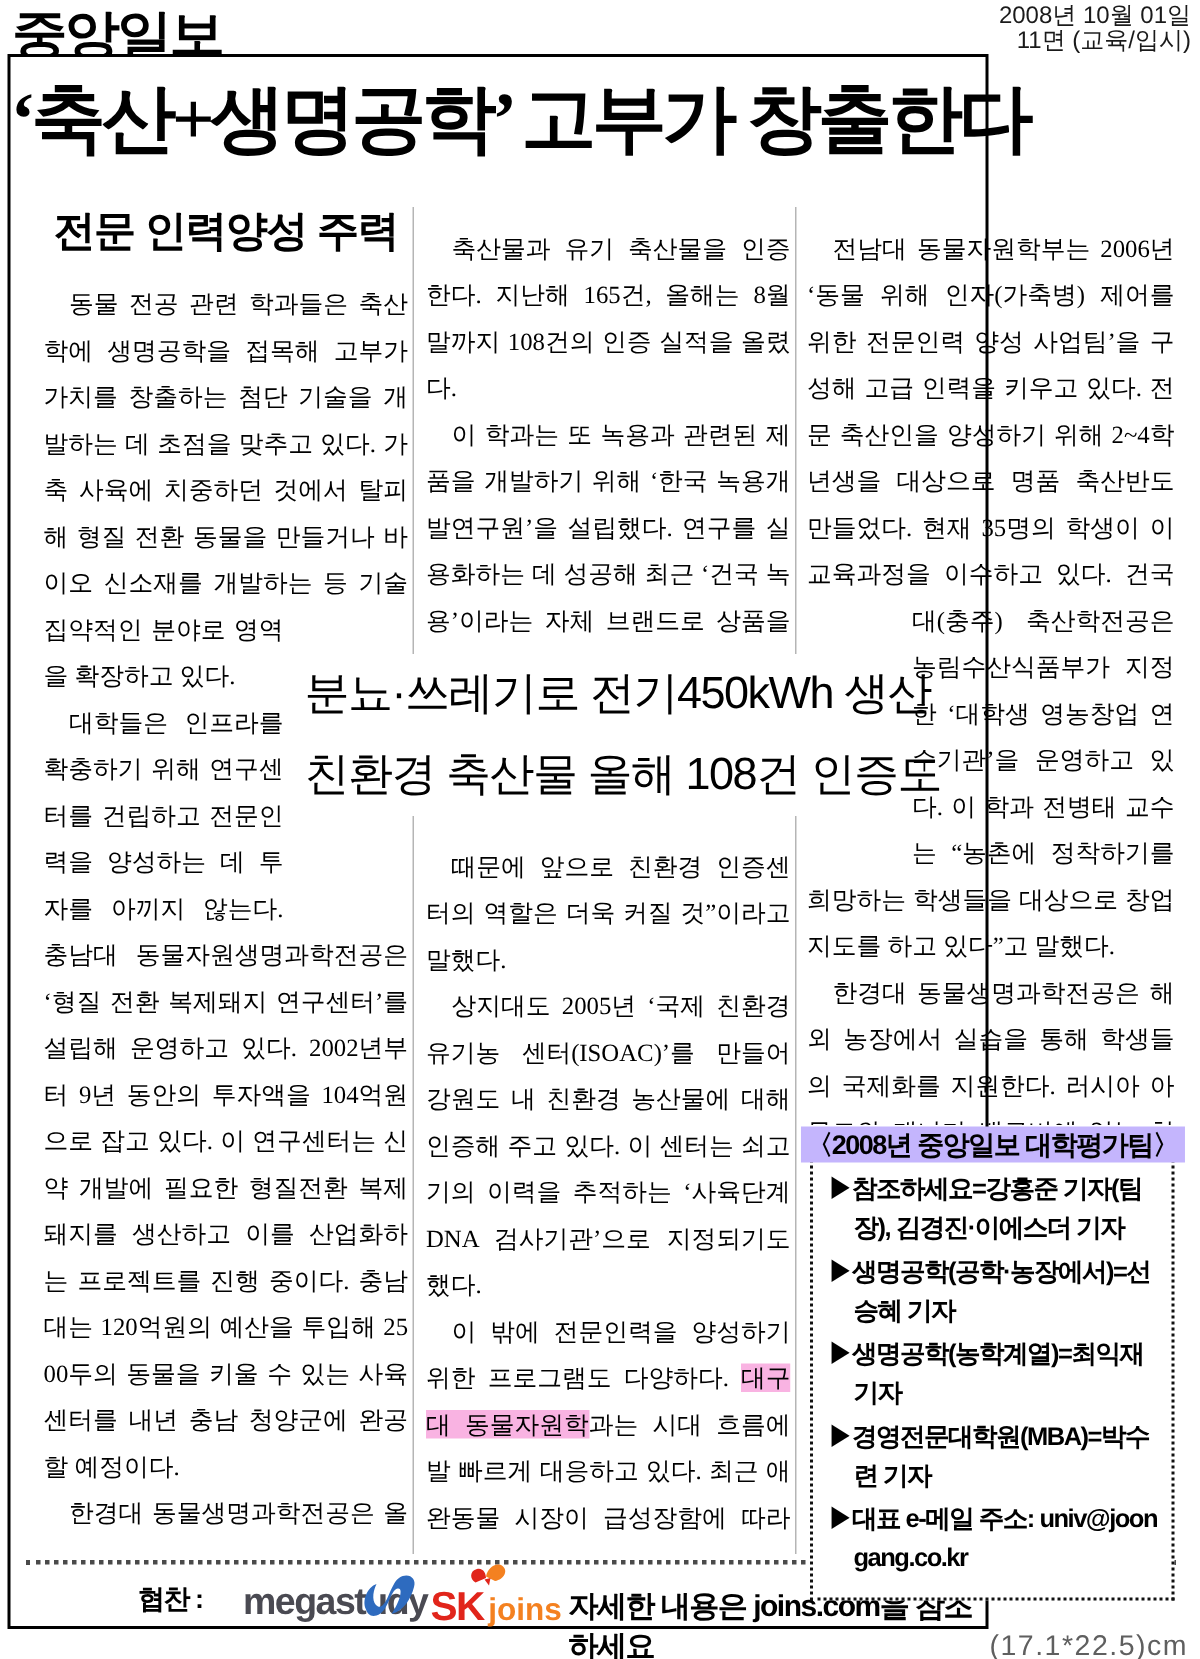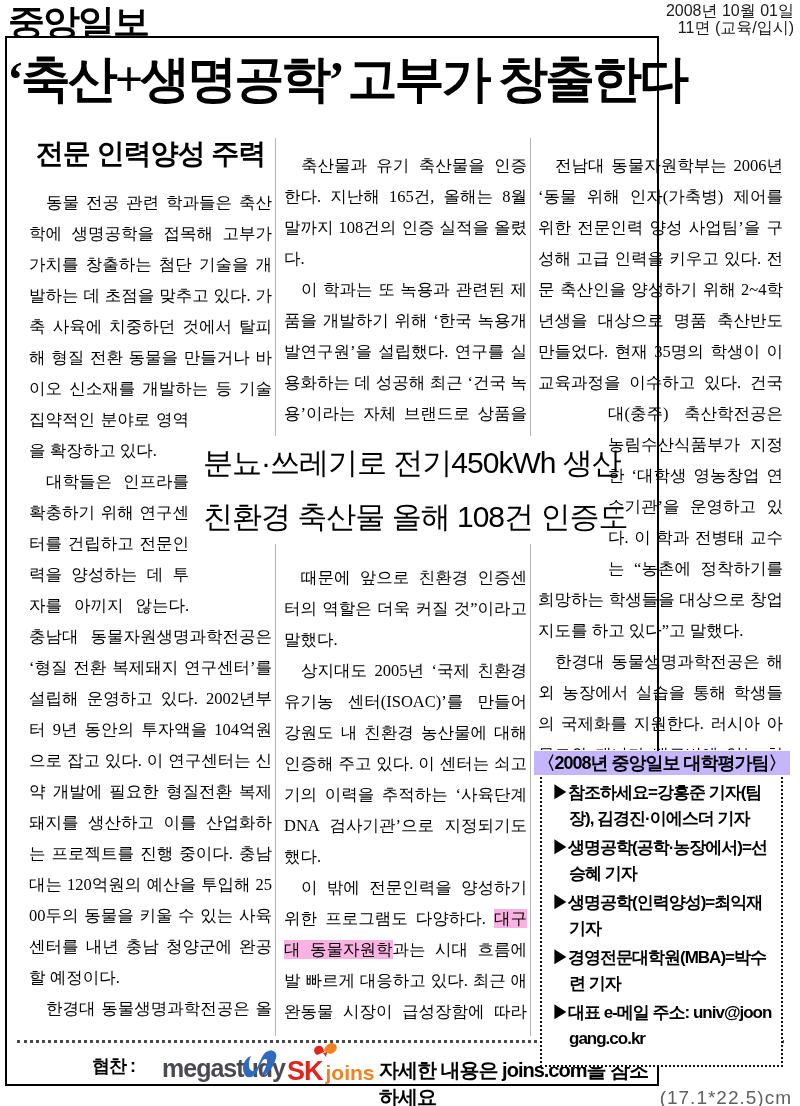--- a/index.html
+++ b/index.html
@@ -138,21 +138,21 @@
     <i class="push-l"></i>
       <i class="gap-l"></i>
     <p>전남대 동물자원학부는 2006년 ‘동물 위해 인자(가축병) 제어를 위한 전문인력 양성 사업팀’을 구성해 고급 인력을 키우고 있다. 전문 축산인을 양성하기 위해 2~4학년생을 대상으로 명품 축산반도 만들었다. 현재 35명의 학생이 이 교육과정을 이수하고 있다. 건국대(충주) 축산학전공은 농림수산식품부가 지정한 ‘대학생 영농창업 연수기관’을 운영하고 있다. 이 학과 전병태 교수는 “농촌에 정착하기를 희망하는 학생들을 대상으로 창업 지도를 하고 있다”고 말했다.</p>
     <p>한경대 동물생명과학전공은 해외 농장에서 실습을 통해 학생들의 국제화를 지원한다. 러시아 아무르와 캐나다 밴쿠버에 있는 현지 농장과 협력해 프로그램을 진행하고 있다. 대부분의 대학은 학생들이 동물 임상실험을 하면서 전문지식을 쌓을 수 있도록 불임 연구실 등 다양한 연구실을 운영하고 있다.</p>
   </div>
 
   <div class="team-box">
     <div class="team-box-title">〈2008년 중앙일보 대학평가팀〉</div>
     <div class="team-item">▶참조하세요=강홍준 기자(팀장), 김경진·이에스더 기자</div>
     <div class="team-item">▶생명공학(공학·농장에서)=선승혜 기자</div>
-    <div class="team-item">▶생명공학(인력양성)=최익재 기자</div>
+    <div class="team-item">▶생명공학(농학계열)=최익재 기자</div>
     <div class="team-item">▶경영전문대학원(MBA)=박수련 기자</div>
     <div class="team-item">▶대표 e-메일 주소: univ@joongang.co.kr</div>
   </div>
 
   <div class="dotted-sep"></div>
   <div class="sponsor-label">협찬 :</div>
   <div class="megastudy">megastudy</div>
   <span class="n-logo">
     <svg width="40" height="36" viewBox="0 0 40 36">
       <path d="M4 27 C1 21 5 12 11 10 C8 16 8 23 12 25 C18 27 20 10 26 6 C32 2 38 6 36 12 C34 20 29 28 21 30 C27 21 29 12 25 13 C20 14 19 29 11 31 C7 32 5 30 4 27 Z" fill="#2e6bbf"></path>

